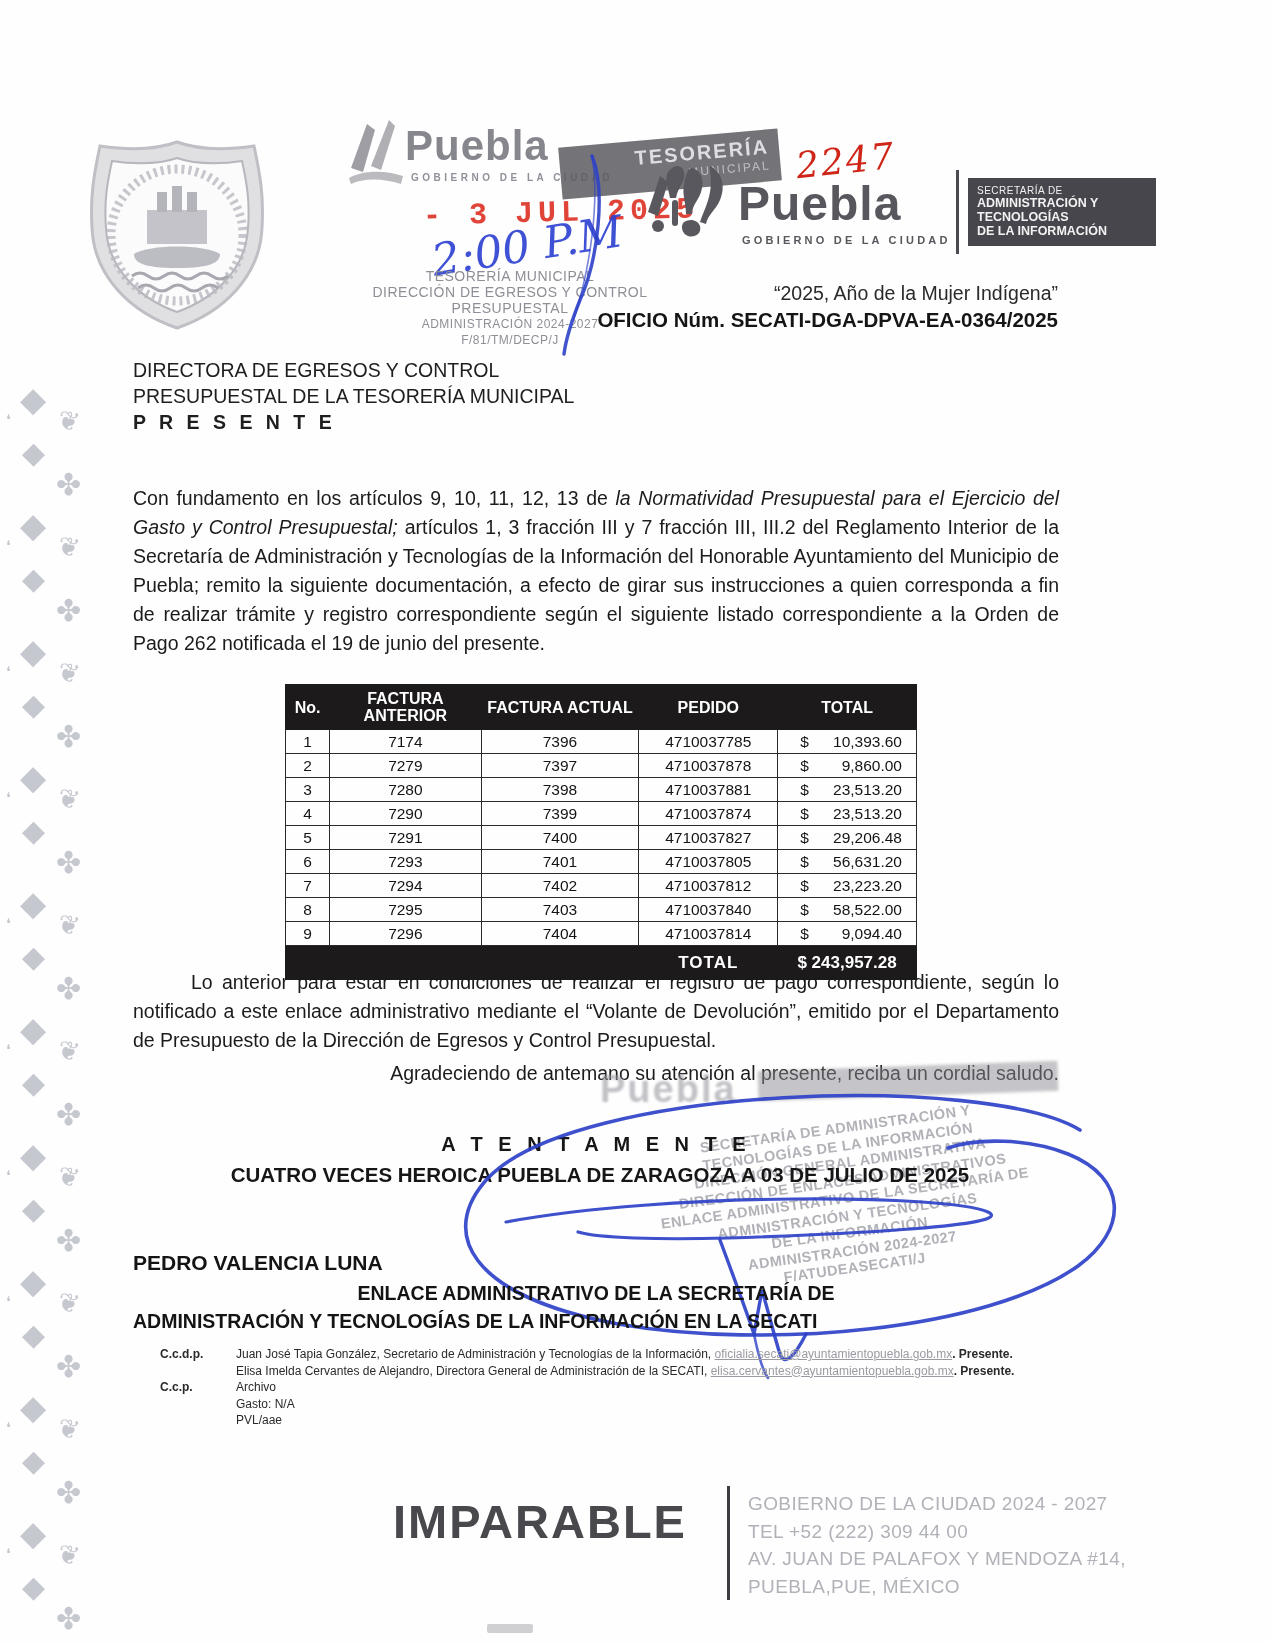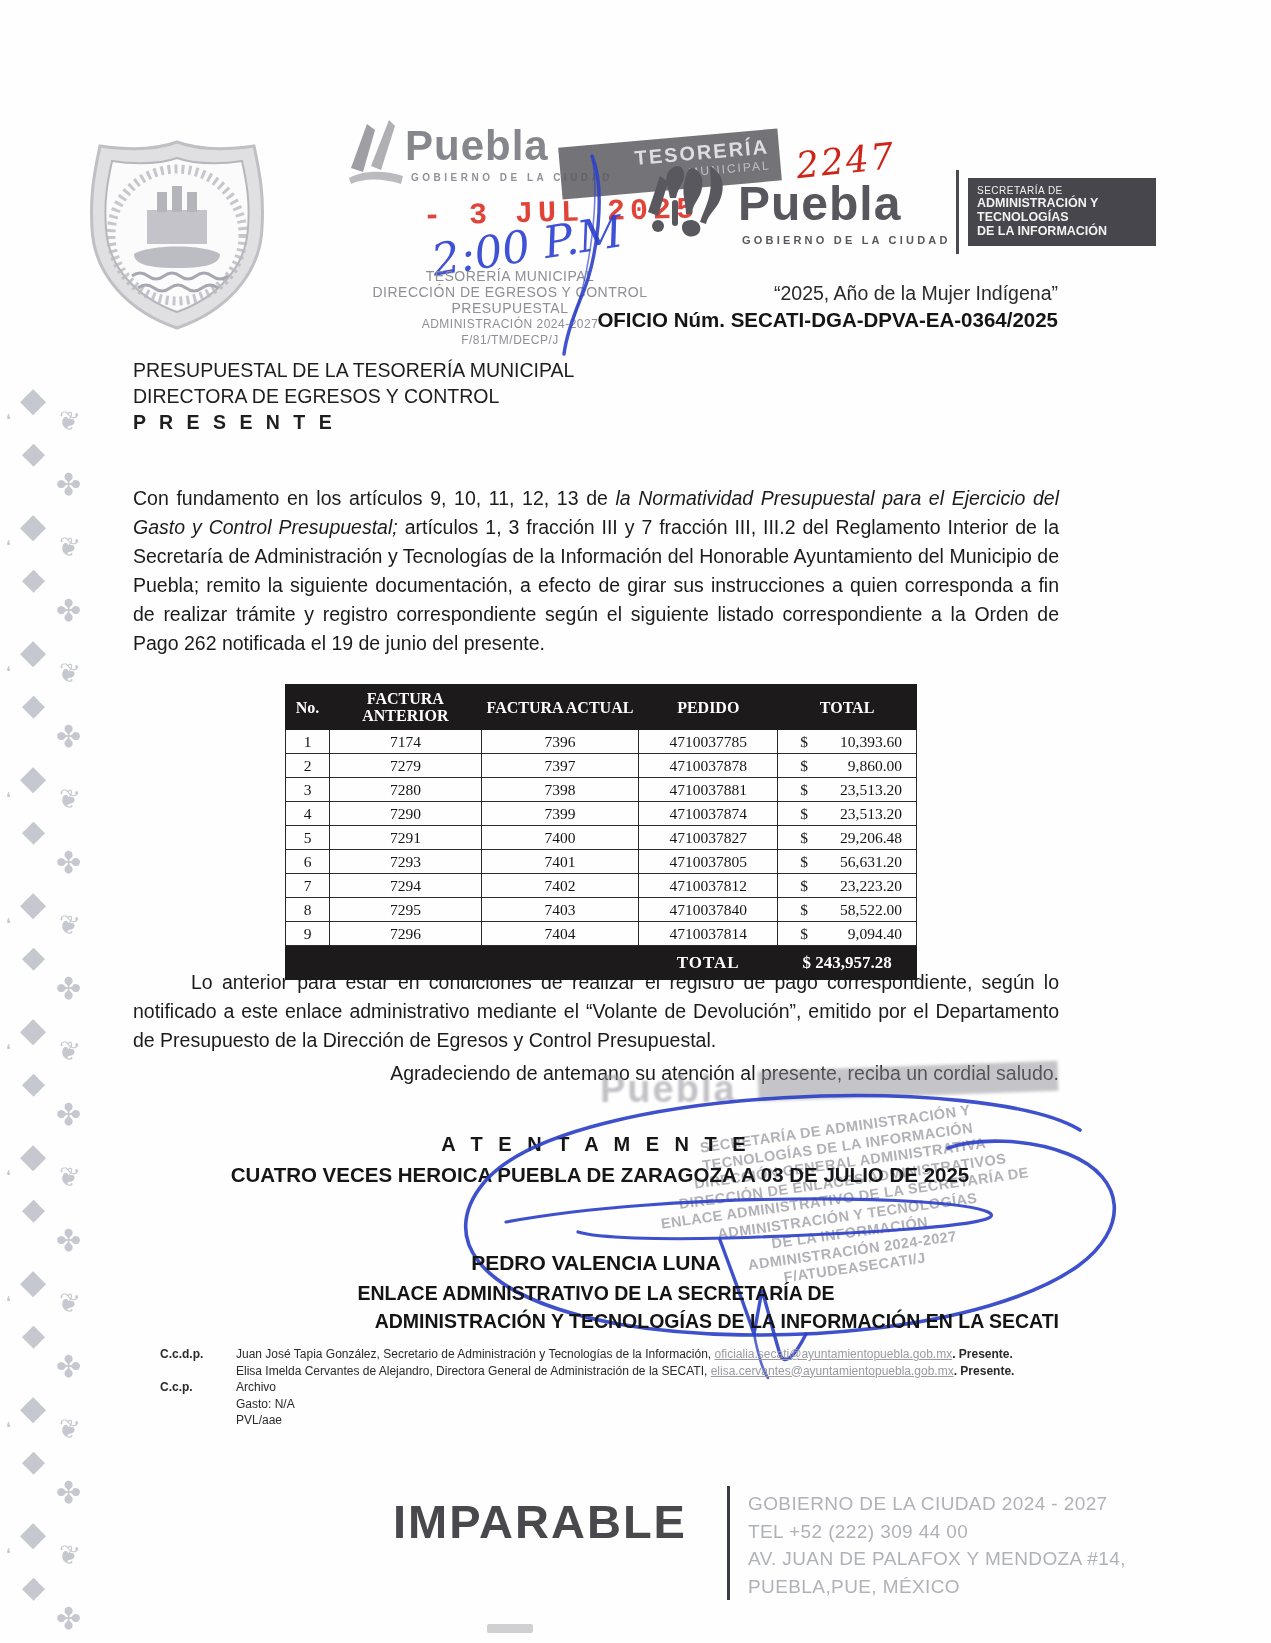--- a/index.html
+++ b/index.html
@@ -63,44 +63,44 @@
   .recipient .presente { font-weight:bold; letter-spacing:4px; margin-top:1px; }
 
   
   .para { position:absolute; left:133px; width:926px; font-size:19.5px; line-height:29px; text-align:justify; color:#1b1b1b; }
   .p1 { top:484px; }
   .p2 { top:968px; text-indent:58px; }
   .p3 { position:absolute; left:133px; width:926px; top:1062px; font-size:19.5px; text-align:right; color:#1b1b1b; }
 
   
   .otable { position:absolute; left:285px; top:684px; width:632px; border-collapse:collapse;
-    font-family:Liberation Serif, serif; }
+    font-family:Liberation Sans, sans-serif; }
   .otable th { background:#1c1a1a; color:#fff; font-size:16px; font-weight:bold; line-height:17px;
     padding:5px 4px; border:1.5px solid #1c1a1a; }
   .otable td { border:1.5px solid #2a2a2a; font-size:15.5px; padding:2px 8px; height:24px; text-align:center; color:#141414; }
   .otable .money { display:flex; justify-content:space-between; align-items:baseline; padding:0 6px 0 14px; }
   .otable tfoot td { background:#1c1a1a; color:#fff; font-weight:bold; font-size:17px; border:1.5px solid #1c1a1a; height:34px; }
   .col-no { width:7%; } .col-fa { width:24%; } .col-fc { width:25%; } .col-pe { width:22%; } .col-to { width:22%; }
 
   
   .ghost-brand { position:absolute; left:600px; top:1068px; font-size:38px; font-weight:bold; color:#9a9aa2;
     opacity:.6; letter-spacing:2px; filter:blur(1px); }
   .ghost-band { position:absolute; left:758px; top:1066px; width:300px; height:30px; background:#8e8e95; opacity:.5;
     transform:rotate(-2deg); filter:blur(1.5px); }
   .atent { position:absolute; left:133px; width:926px; top:1133px; text-align:center; font-weight:bold;
     font-size:20px; letter-spacing:5px; color:#161616; }
   .placedate { position:absolute; left:100px; width:1000px; top:1163px; text-align:center; font-weight:bold;
     font-size:20.5px; color:#161616; }
   .sig-stamp { position:absolute; left:610px; top:1120px; width:470px; transform:rotate(-8deg);
     color:#a4a4ac; text-align:center; opacity:.85; }
   .sig-stamp div { font-size:14.5px; font-weight:bold; line-height:17.5px; letter-spacing:.4px; }
   .sig-svg { position:absolute; left:428px; top:1082px; pointer-events:none; }
-  .signer { position:absolute; left:133px; width:926px; top:1251px; text-align:center; font-weight:bold; font-size:21px; color:#141414; }
+  .signer { position:absolute; left:133px; width:926px; top:1251px; text-align:left; font-weight:bold; font-size:21px; color:#141414; }
   .signer-t1 { position:absolute; left:133px; width:926px; top:1282px; text-align:center; font-weight:bold; font-size:19.5px; color:#141414; }
-  .signer-t2 { position:absolute; left:133px; width:926px; top:1310px; text-align:right; font-weight:bold; font-size:19.5px; color:#141414; }
+  .signer-t2 { position:absolute; left:133px; width:926px; top:1310px; text-align:left; font-weight:bold; font-size:19.5px; color:#141414; }
 
   
   .ccblock { position:absolute; left:160px; top:1346px; width:880px; font-size:12px; line-height:16.5px; color:#2a2a2a; }
   .ccrow { display:flex; }
   .ccrow .lbl { width:76px; font-weight:bold; flex:none; }
   .ccrow .email { color:#9a9aa2; text-decoration:underline; }
 
   
   .flogo { position:absolute; left:390px; top:1496px; width:300px; text-align:center; color:#48484d; }
   .flogo .l1 { font-size:25px; font-weight:bold; letter-spacing:7px; display:flex; align-items:center; justify-content:center; gap:6px; }
@@ -248,22 +248,22 @@
       <div class="s1">SECRETARÍA DE</div>
       <div class="s2">ADMINISTRACIÓN Y TECNOLOGÍAS</div>
       <div class="s2">DE LA INFORMACIÓN</div>
     </div>
   </div>
 
   <div class="motto">“2025, Año de la Mujer Indígena”</div>
   <div class="oficio">OFICIO Núm. SECATI-DGA-DPVA-EA-0364/2025</div>
 
   <div class="recipient">
+    <div>DIRECTORA DE EGRESOS Y CONTROL</div>
     <div>PRESUPUESTAL DE LA TESORERÍA MUNICIPAL</div>
-    <div>DIRECTORA DE EGRESOS Y CONTROL</div>
     <div class="presente">P R E S E N T E</div>
   </div>
 
   <p class="para p1"><span>Con fundamento en los artículos 9, 10, 11, 12, 13 de </span><i>la Normatividad Presupuestal para el Ejercicio del Gasto y Control Presupuestal;</i><span> artículos 1, 3 fracción III y 7 fracción III, III.2 del Reglamento Interior de la Secretaría de Administración y Tecnologías de la Información del Honorable Ayuntamiento del Municipio de Puebla; remito la siguiente documentación, a efecto de girar sus instrucciones a quien corresponda a fin de realizar trámite y registro correspondiente según el siguiente listado correspondiente a la Orden de Pago 262 notificada el 19 de junio del presente.</span></p>
 
   <table class="otable">
     <colgroup>
         <col class="col-no">
         <col class="col-fa">
         <col class="col-fc">

